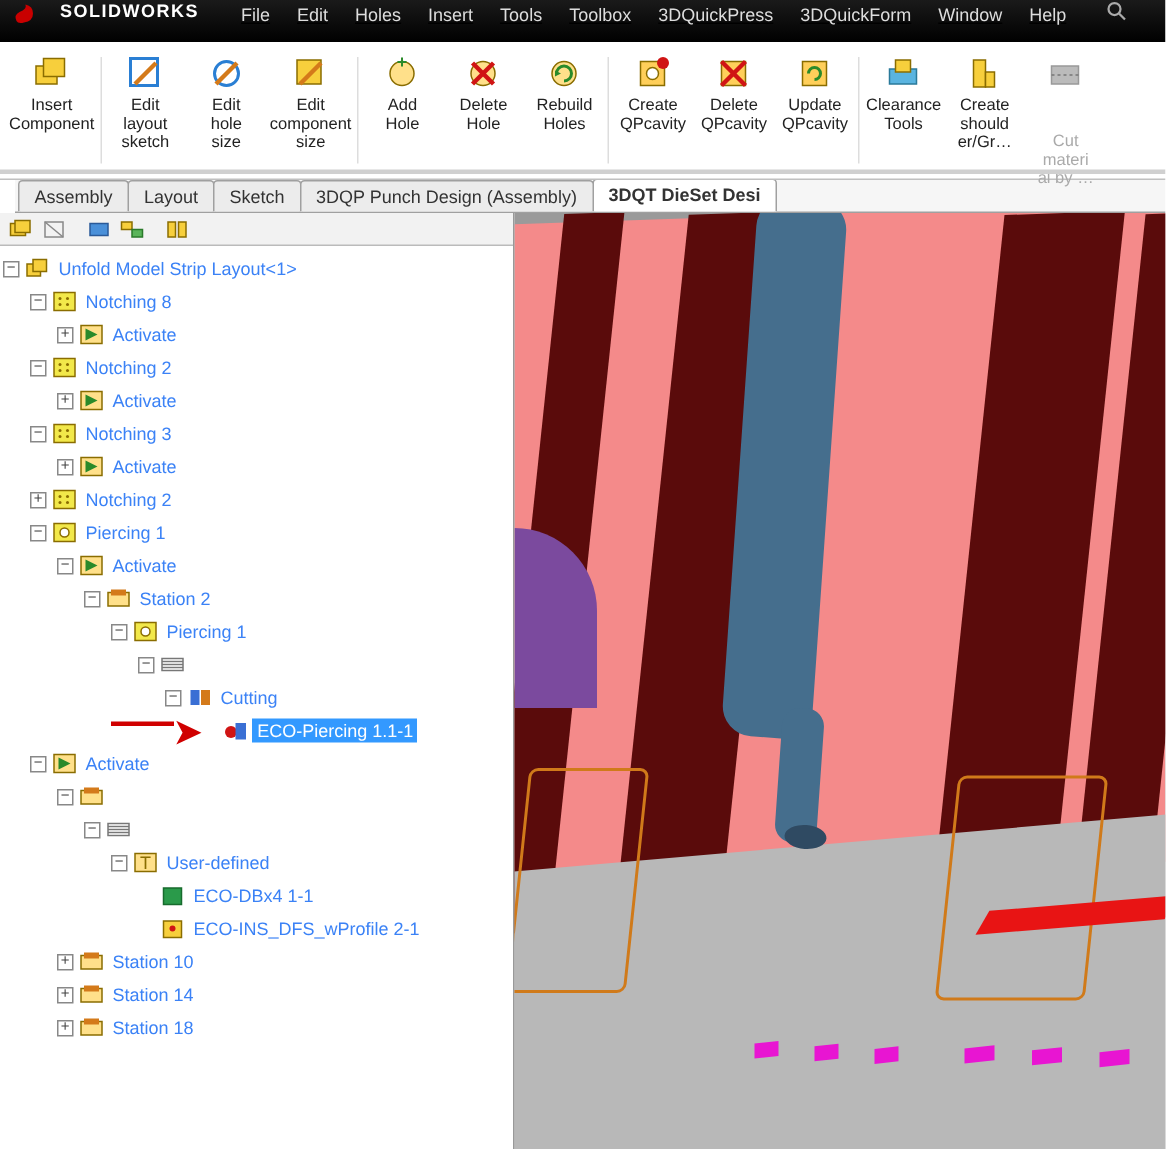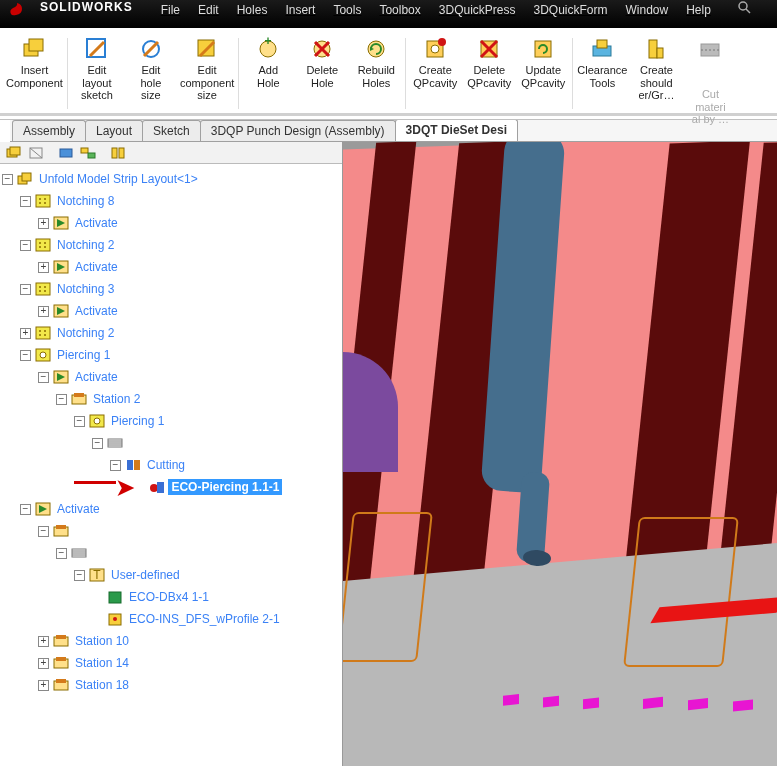--- a/index.html
+++ b/index.html
@@ -34,21 +34,21 @@
   .panel-toolbar { height:22px; border-bottom:1px solid #bbb; background:#f2f2f2; display:flex; align-items:center; gap:2px; padding:0 4px;}
   .pticon { width:20px; height:18px; display:flex; align-items:center; justify-content:center; border:1px solid transparent;}
 
   .tree { flex:1; overflow:auto; padding:4px 2px 4px 2px; position:relative;}
   .trow { display:flex; align-items:center; height:22px; white-space:nowrap;}
   .twister { width:11px; height:11px; border:1px solid #888; display:flex; align-items:center; justify-content:center; font-size:10px; line-height:1; color:#444; background:#fff; margin-right:3px;}
   .twspacer { width:14px; display:inline-block;}
   .ind { display:inline-block; }
   .ticon { width:18px; height:16px; display:inline-flex; align-items:center; justify-content:center; margin-right:2px;}
   .tlabel { color:#3b82f6; padding:1px 3px;}
-  .tlabel.sel { background:#3399ff; color:#fff;font-weight:bold;}
+  .tlabel.sel { background:#3399ff; color:#fff;}
   .redarrow { color:#d00000; font-size:22px; font-weight:bold; position:relative; top:1px;}
   .arrshaft{display:inline-block;width:42px;height:3px;background:#d00000;position:relative;top:-5px;margin-left:-2px;}
 
   
   svg { display:block; }
 
   
   .viewport { flex:1; background:#9a9a9a; position:relative; overflow:hidden;}
   .vp-pink { position:absolute; background:#f48a8a; }
   .vp-maroon { position:absolute; background:#5a0b0b; }

